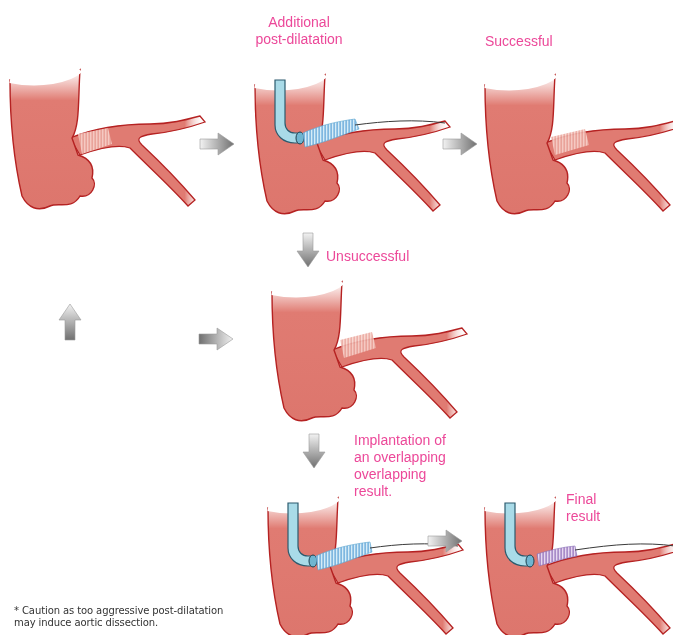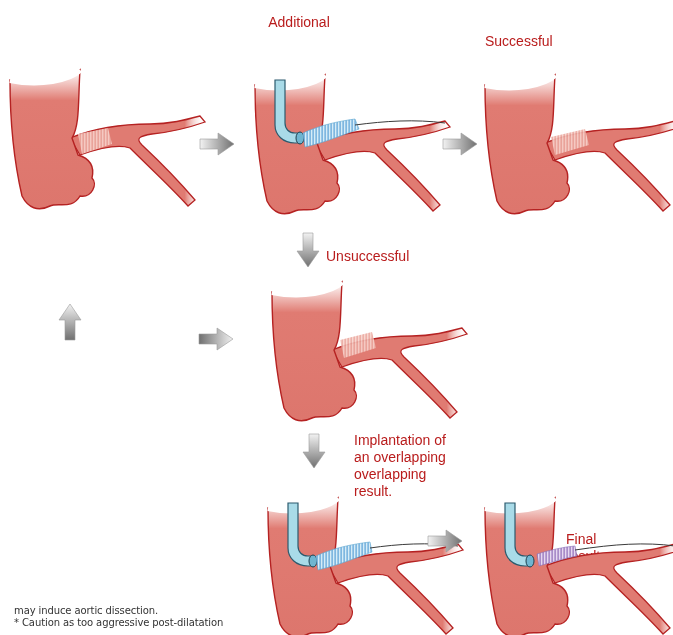--- a/index.html
+++ b/index.html
@@ -1,18 +1,18 @@
 <!DOCTYPE html>
 <html><head>
 <meta charset="utf-8">
 <style>
   html, body { margin: 0; padding: 0; background: #ffffff; }
   body { width: 673px; height: 635px; position: relative; overflow: hidden;
          font-family: "Liberation Sans", sans-serif; color: #1e1e1e; }
-  .label { position: absolute; font-size: 14px; line-height: 17px; color: #b91c1c; }
+  .label { position: absolute; font-size: 14px; line-height: 17px; color: #ec4899; }
   .center { text-align: center; }
   .footnote { position: absolute; left: 14px; top: 605px; font-size: 10px; line-height: 12px;
               font-family: "DejaVu Sans", sans-serif; color: #333; letter-spacing: -0.1px; }
   svg.scene { position: absolute; overflow: visible; }
   svg.arrow { position: absolute; overflow: visible; }
 </style>
 </head>
 <body>
 
 <svg width="0" height="0" style="position:absolute">
@@ -62,20 +62,21 @@
   <use href="#vessel"></use>
   <path d="M78,114 L108,108 L112,124 L82,134 Z" fill="url(#stentPat)" opacity="0.9"></path>
 </svg>
 
 <svg class="arrow" style="left:200px;top:133px" width="34" height="22" viewBox="0 0 34 22">
   <path d="M0,6 L18,6 L18,0 L34,11 L18,22 L18,16 L0,16 Z" fill="url(#arrowGradH)" stroke="#9a9a9a" stroke-width="0.6"></path>
 </svg>
 
 <div class="label center" style="left:244px;top:14px;width:110px;">
   <div>Additional</div>
+  <div>post-dilatation</div>
 </div>
 
 <svg class="scene" style="left:245px;top:25px" width="210" height="190" viewBox="0 0 210 190">
   <use href="#vessel"></use>
   <path d="M30,55 L30,100 C30,110 38,118 50,118 L56,118 L54,108 L50,108 C44,108 40,104 40,98 L40,55 Z" fill="#a9dbe8" stroke="#2c5b6e" stroke-width="1.2"></path>
   <ellipse cx="55" cy="113" rx="4" ry="6" fill="#6fb5d0" stroke="#1d3f4e" stroke-width="1"></ellipse>
   <path d="M58,108 C75,100 95,96 110,94 L114,104 C98,110 78,118 60,122 Z" fill="url(#blueStent)" stroke="#5da6d0" stroke-width="0.6"></path>
   <path d="M110,100 C140,96 170,94 200,98" fill="none" stroke="#3a3a3a" stroke-width="1"></path>
 </svg>
 
@@ -127,29 +128,29 @@
   <path d="M30,55 L30,100 C30,110 38,118 50,118 L56,118 L54,108 L50,108 C44,108 40,104 40,98 L40,55 Z" fill="#a9dbe8" stroke="#2c5b6e" stroke-width="1.2"></path>
   <ellipse cx="55" cy="113" rx="4" ry="6" fill="#6fb5d0" stroke="#1d3f4e" stroke-width="1"></ellipse>
   <path d="M58,108 C75,100 95,96 112,94 L114,104 C98,110 78,118 60,122 Z" fill="url(#blueStent)" stroke="#5da6d0" stroke-width="0.6"></path>
   <path d="M112,100 C140,96 170,94 200,98" fill="none" stroke="#3a3a3a" stroke-width="1"></path>
 </svg>
 
 <svg class="arrow" style="left:428px;top:530px" width="34" height="22" viewBox="0 0 34 22">
   <path d="M0,6 L18,6 L18,0 L34,11 L18,22 L18,16 L0,16 Z" fill="url(#arrowGradH)" stroke="#9a9a9a" stroke-width="0.6"></path>
 </svg>
 
-<div class="label" style="left:566px;top:491px;margin-top:40px;">
+<div class="label" style="left:566px;top:491px;">
   <div>Final</div>
   <div>result</div>
 </div>
 
 <svg class="scene" style="left:475px;top:448px" width="210" height="190" viewBox="0 0 210 190">
   <use href="#vessel"></use>
   <path d="M30,55 L30,100 C30,110 38,118 50,118 L56,118 L54,108 L50,108 C44,108 40,104 40,98 L40,55 Z" fill="#a9dbe8" stroke="#2c5b6e" stroke-width="1.2"></path>
   <ellipse cx="55" cy="113" rx="4" ry="6" fill="#6fb5d0" stroke="#1d3f4e" stroke-width="1"></ellipse>
   <path d="M62,106 C75,102 88,99 100,98 L102,108 C90,110 78,114 64,118 Z" fill="url(#purpleStent)" stroke="#8a72b8" stroke-width="0.6"></path>
   <path d="M100,102 C140,96 170,94 200,98" fill="none" stroke="#3a3a3a" stroke-width="1"></path>
 </svg>
 
 <div class="footnote">
+  <div>* Caution as too aggressive post-dilatation</div>
   <div>may induce aortic dissection.</div>
-  <div>* Caution as too aggressive post-dilatation</div>
 </div>
 
 </body></html>

